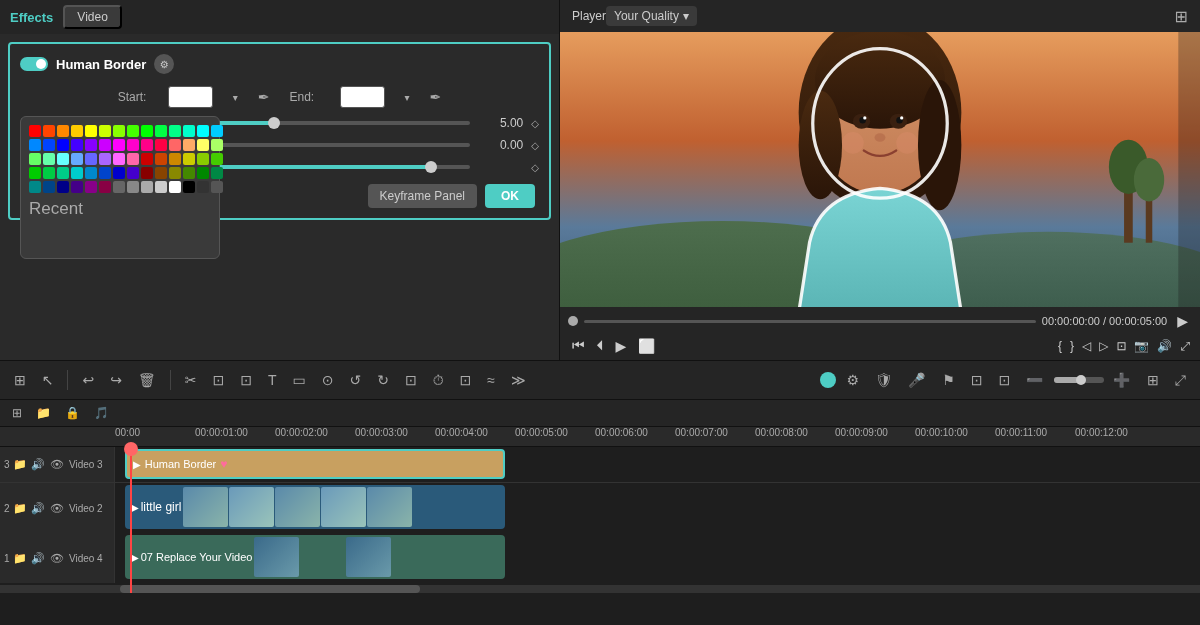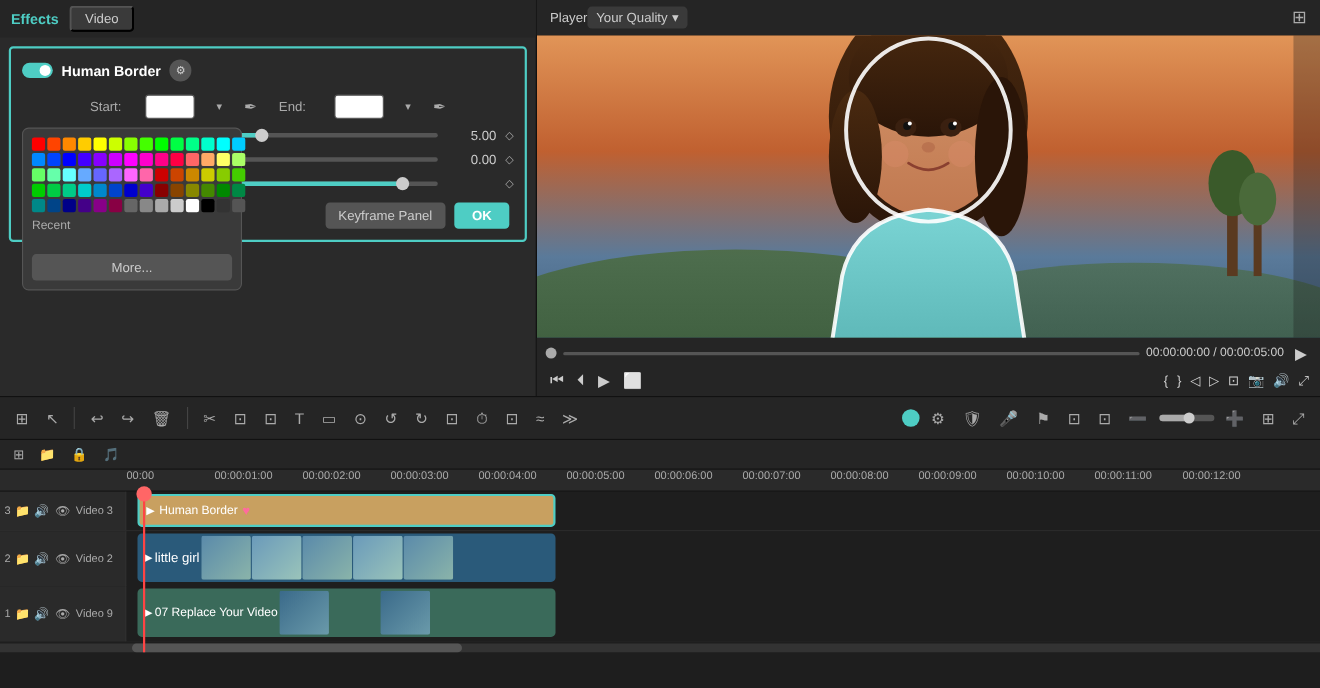--- a/index.html
+++ b/index.html
@@ -2,21 +2,21 @@
 <html><head>
   <meta charset="utf-8">
   <style>
     * { box-sizing: border-box; margin: 0; padding: 0; }
     body { background: #1e1e1e; color: #ccc; font-family: -apple-system, BlinkMacSystemFont, 'Segoe UI', sans-serif; font-size: 12px; width: 1200px; height: 625px; overflow: hidden; }
 
     
     .top-area { display: flex; height: 360px; }
 
     
-    .left-panel { width: 488px; background: #2a2a2a; border-right: 1px solid #111; flex-shrink: 0; }
+    .left-panel { width: 560px; background: #2a2a2a; border-right: 1px solid #111; flex-shrink: 0; }
     .effects-tab-bar { background: #252525; padding: 5px 10px; display: flex; align-items: center; }
     .effects-title { color: #4ecdc4; font-size: 13px; font-weight: 600; }
     .video-tab { background: #3a3a3a; color: #ccc; border-radius: 4px; padding: 3px 12px; margin-left: 10px; font-size: 12px; }
     .effect-panel { border: 2px solid #4ecdc4; margin: 8px; border-radius: 4px; padding: 10px; position: relative; }
     .effect-header { display: flex; align-items: center; gap: 8px; margin-bottom: 12px; }
     .toggle-on { width: 28px; height: 14px; background: #4ecdc4; border-radius: 7px; position: relative; }
     .toggle-on::after { content: ''; width: 10px; height: 10px; background: white; border-radius: 50%; position: absolute; top: 2px; right: 2px; }
     .effect-name { color: #fff; font-size: 13px; font-weight: 600; }
     .settings-icon-btn { width: 20px; height: 20px; background: #555; border-radius: 50%; display: flex; align-items: center; justify-content: center; cursor: pointer; font-size: 10px; color: #ccc; }
 
@@ -25,21 +25,21 @@
     .color-label { color: #aaa; font-size: 12px; min-width: 30px; }
     .color-swatch-btn { width: 45px; height: 22px; background: #ffffff; border-radius: 3px; border: 1px solid #555; cursor: pointer; }
     .color-swatch-end { background: #ffffff; }
     .dropdown-arrow { color: #aaa; font-size: 10px; }
     .eyedropper-btn { color: #aaa; font-size: 14px; cursor: pointer; }
 
     
     .color-picker-popup { position: absolute; top: 30px; left: 0; background: #3a3a3a; border: 1px solid #555; border-radius: 6px; padding: 8px; z-index: 100; width: 200px; }
     .color-grid { display: grid; grid-template-columns: repeat(14, 1fr); gap: 2px; margin-bottom: 6px; }
     .color-cell { width: 12px; height: 12px; border-radius: 2px; cursor: pointer; }
-    .recent-label { color: #aaa; font-size: 11px; margin-bottom: 0; }
+    .recent-label { color: #aaa; font-size: 17px; margin-bottom: 11px; }
     .more-btn { width: 100%; background: #555; color: #ccc; border: none; border-radius: 4px; padding: 5px; cursor: pointer; font-size: 12px; }
 
     
     .slider-row { display: flex; align-items: center; gap: 8px; margin-bottom: 8px; }
     .slider-label { color: #aaa; font-size: 12px; min-width: 50px; }
     .slider-track { flex: 1; height: 4px; background: #555; border-radius: 2px; position: relative; }
     .slider-fill { height: 100%; background: #4ecdc4; border-radius: 2px; }
     .slider-thumb { width: 12px; height: 12px; background: #ccc; border-radius: 50%; position: absolute; top: -4px; cursor: pointer; }
     .slider-value { width: 45px; text-align: right; color: #ccc; font-size: 12px; }
     .diamond-icon { color: #aaa; font-size: 10px; }
@@ -206,21 +206,20 @@
               <div class="color-cell" style="background: rgb(136, 136, 136);"></div>
               <div class="color-cell" style="background: rgb(170, 170, 170);"></div>
               <div class="color-cell" style="background: rgb(204, 204, 204);"></div>
               <div class="color-cell" style="background: rgb(255, 255, 255);"></div>
               <div class="color-cell" style="background: rgb(0, 0, 0);"></div>
               <div class="color-cell" style="background: rgb(51, 51, 51);"></div>
               <div class="color-cell" style="background: rgb(85, 85, 85);"></div>
             </div>
           <div class="recent-label">Recent</div>
           <div style="height:14px; margin-bottom:6px;"></div>
-          <button class="more-btn">More...</button>
         </div>
       </div>
 
       <div class="slider-row">
         <span class="slider-label">Size</span>
         <div style="flex:1; position:relative; display:flex; align-items:center;">
           <div class="slider-track" style="width:100%;">
             <div class="slider-fill" style="width:50%;"></div>
             <div class="slider-thumb" style="left:calc(50% - 6px);"></div>
           </div>
@@ -527,21 +526,21 @@
       </div>
     </div>
 
     <div class="track-row" style="height:50px;">
       <div class="track-header" style="height:50px;">
         <span class="track-label">1</span>
         <span class="track-icon">📁</span>
         <span class="track-icon">🔊</span>
         <span class="track-vis-btn">👁</span>
         <div>
-          <div class="track-label">Video 9</div>
+          <div class="track-label">Video 4</div>
         </div>
       </div>
       <div class="track-content" style="height:50px;">
         <div class="track-clip clip-video-2" style="top:2px; height:44px; width:380px; left:10px; display:flex; align-items:center; padding:2px 6px; gap:2px;">
           <span style="font-size:10px; flex-shrink:0;">▶</span>
           <span style="font-size:11px; flex-shrink:0;">07 Replace Your Video</span>
 
           <div style="display:flex; gap:1px; overflow:hidden; height:40px;">
             <div style="width:45px; height:40px; background:linear-gradient(135deg,#3a6a8a,#6a9aaa); border-radius:2px; flex-shrink:0;"></div>
             <div style="width:45px; height:40px; background:linear-gradient(135deg,#4a7a9a,#7aaa ba); border-radius:2px; flex-shrink:0;"></div>

